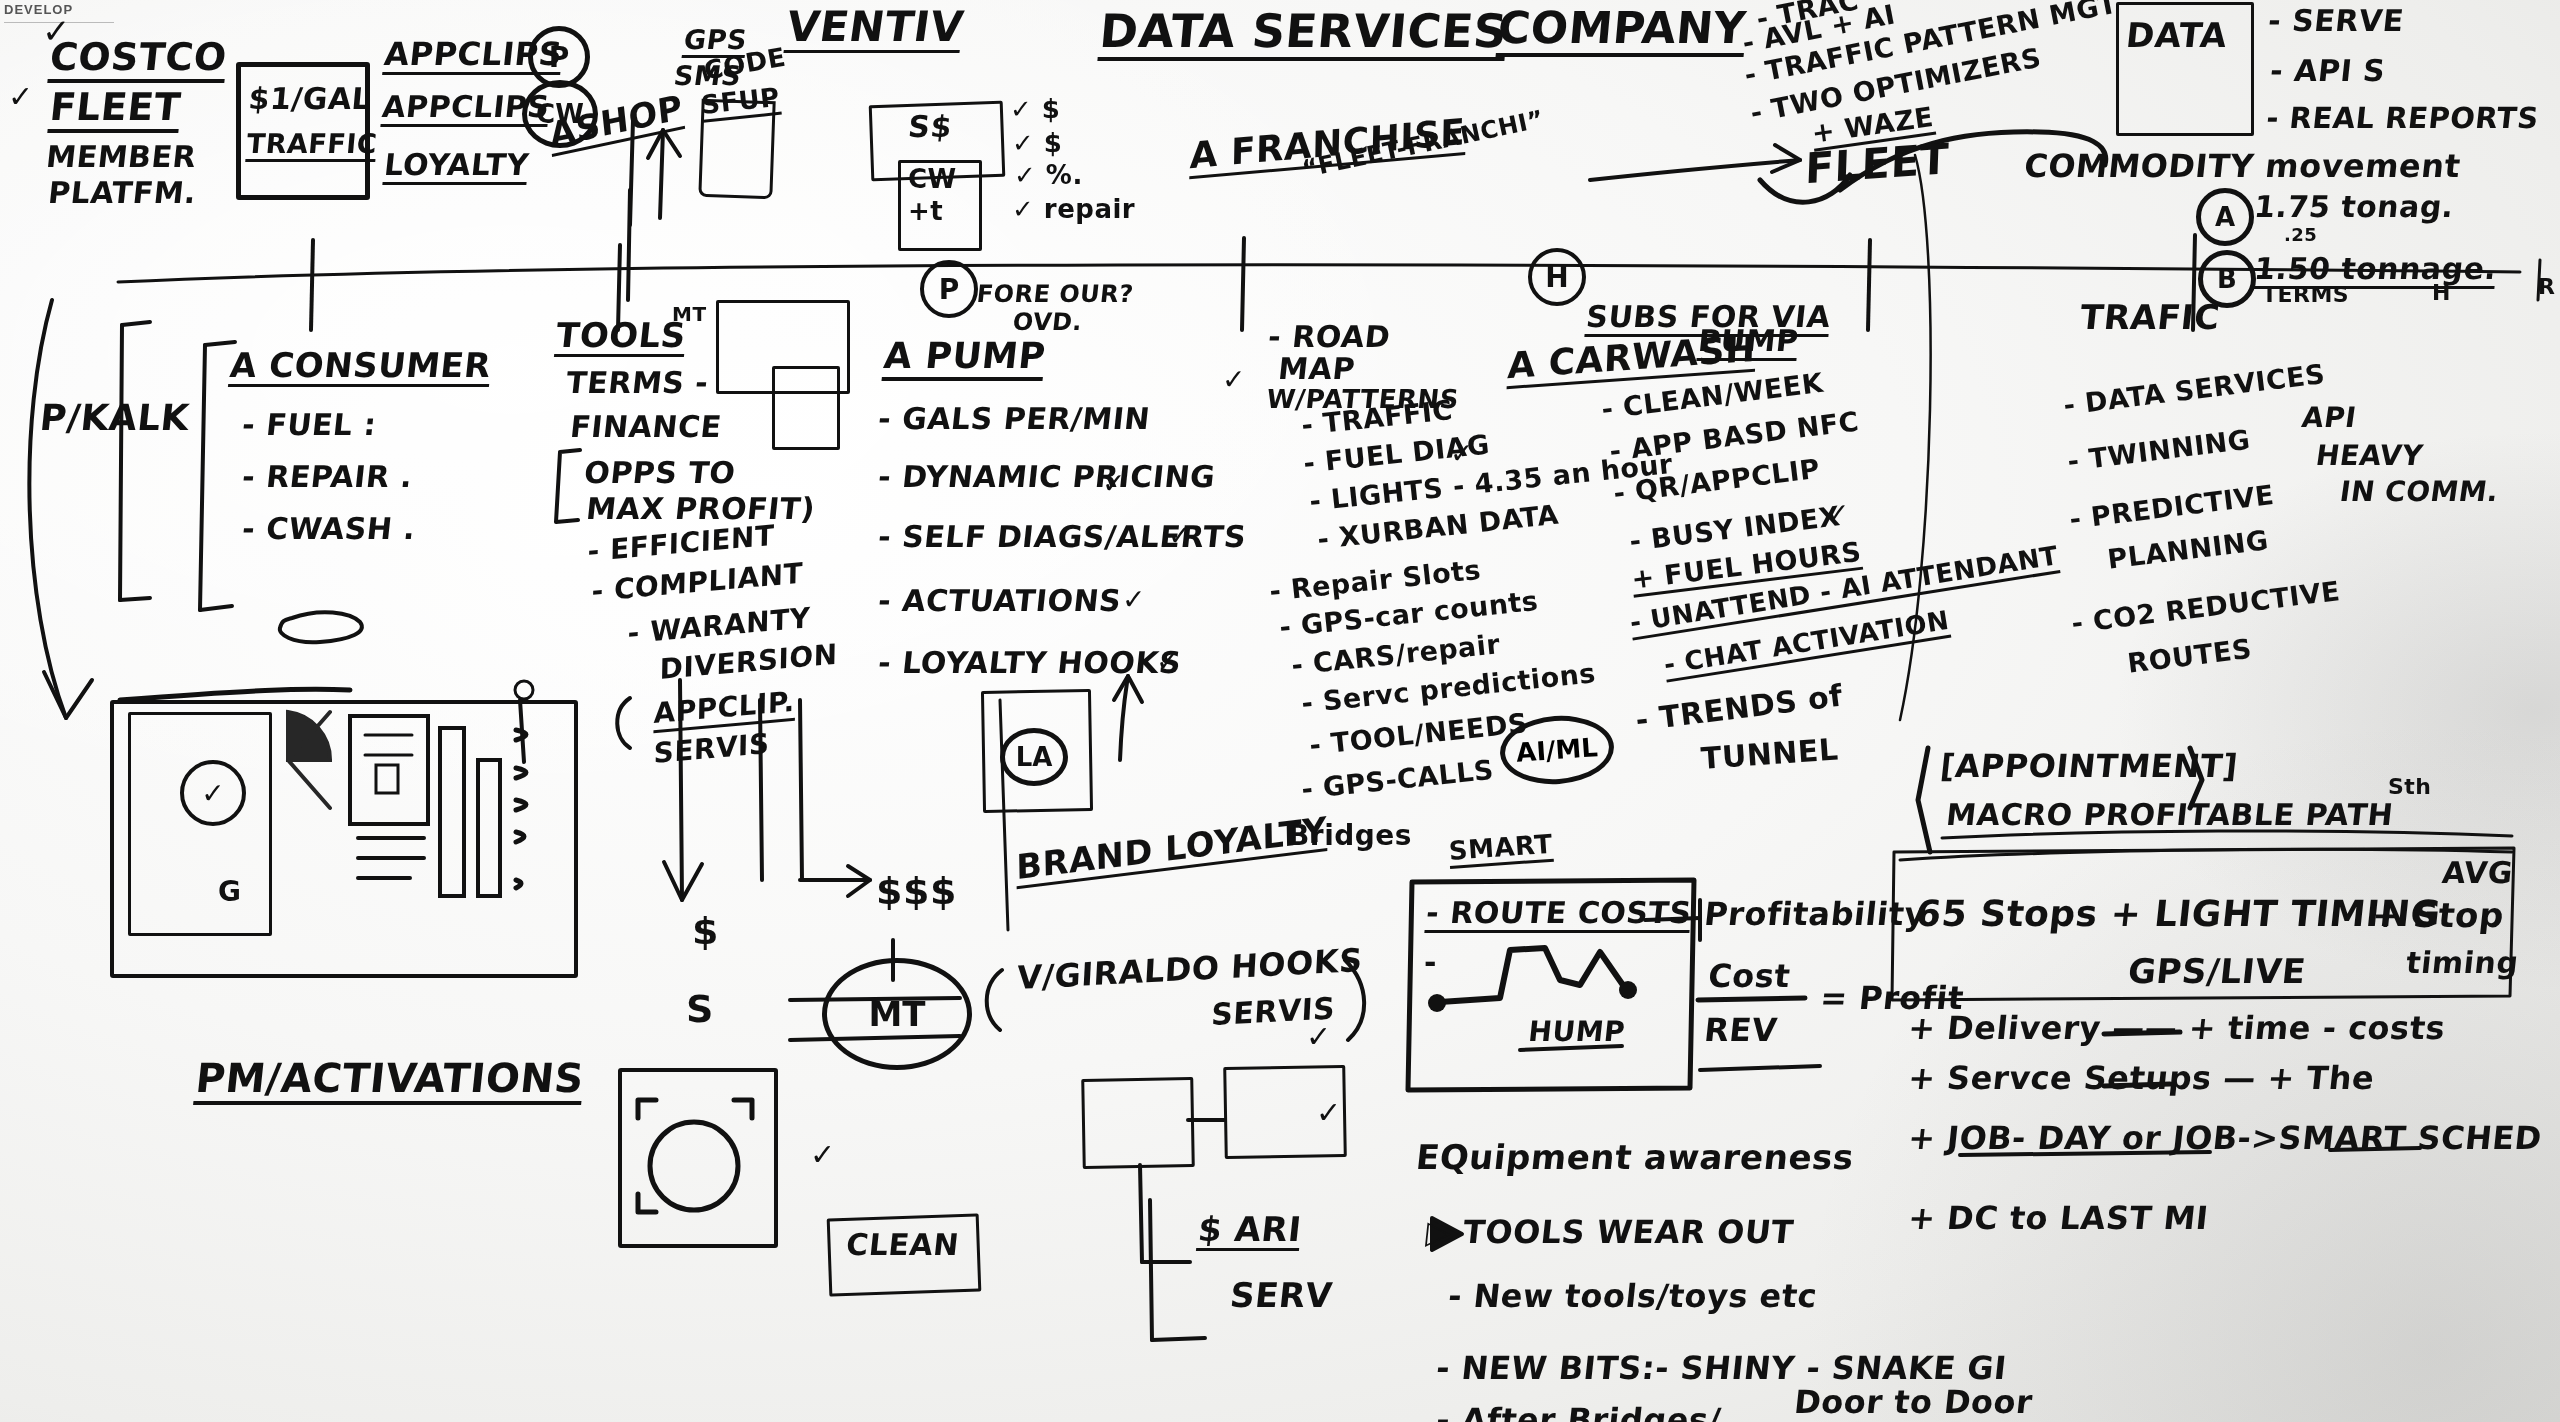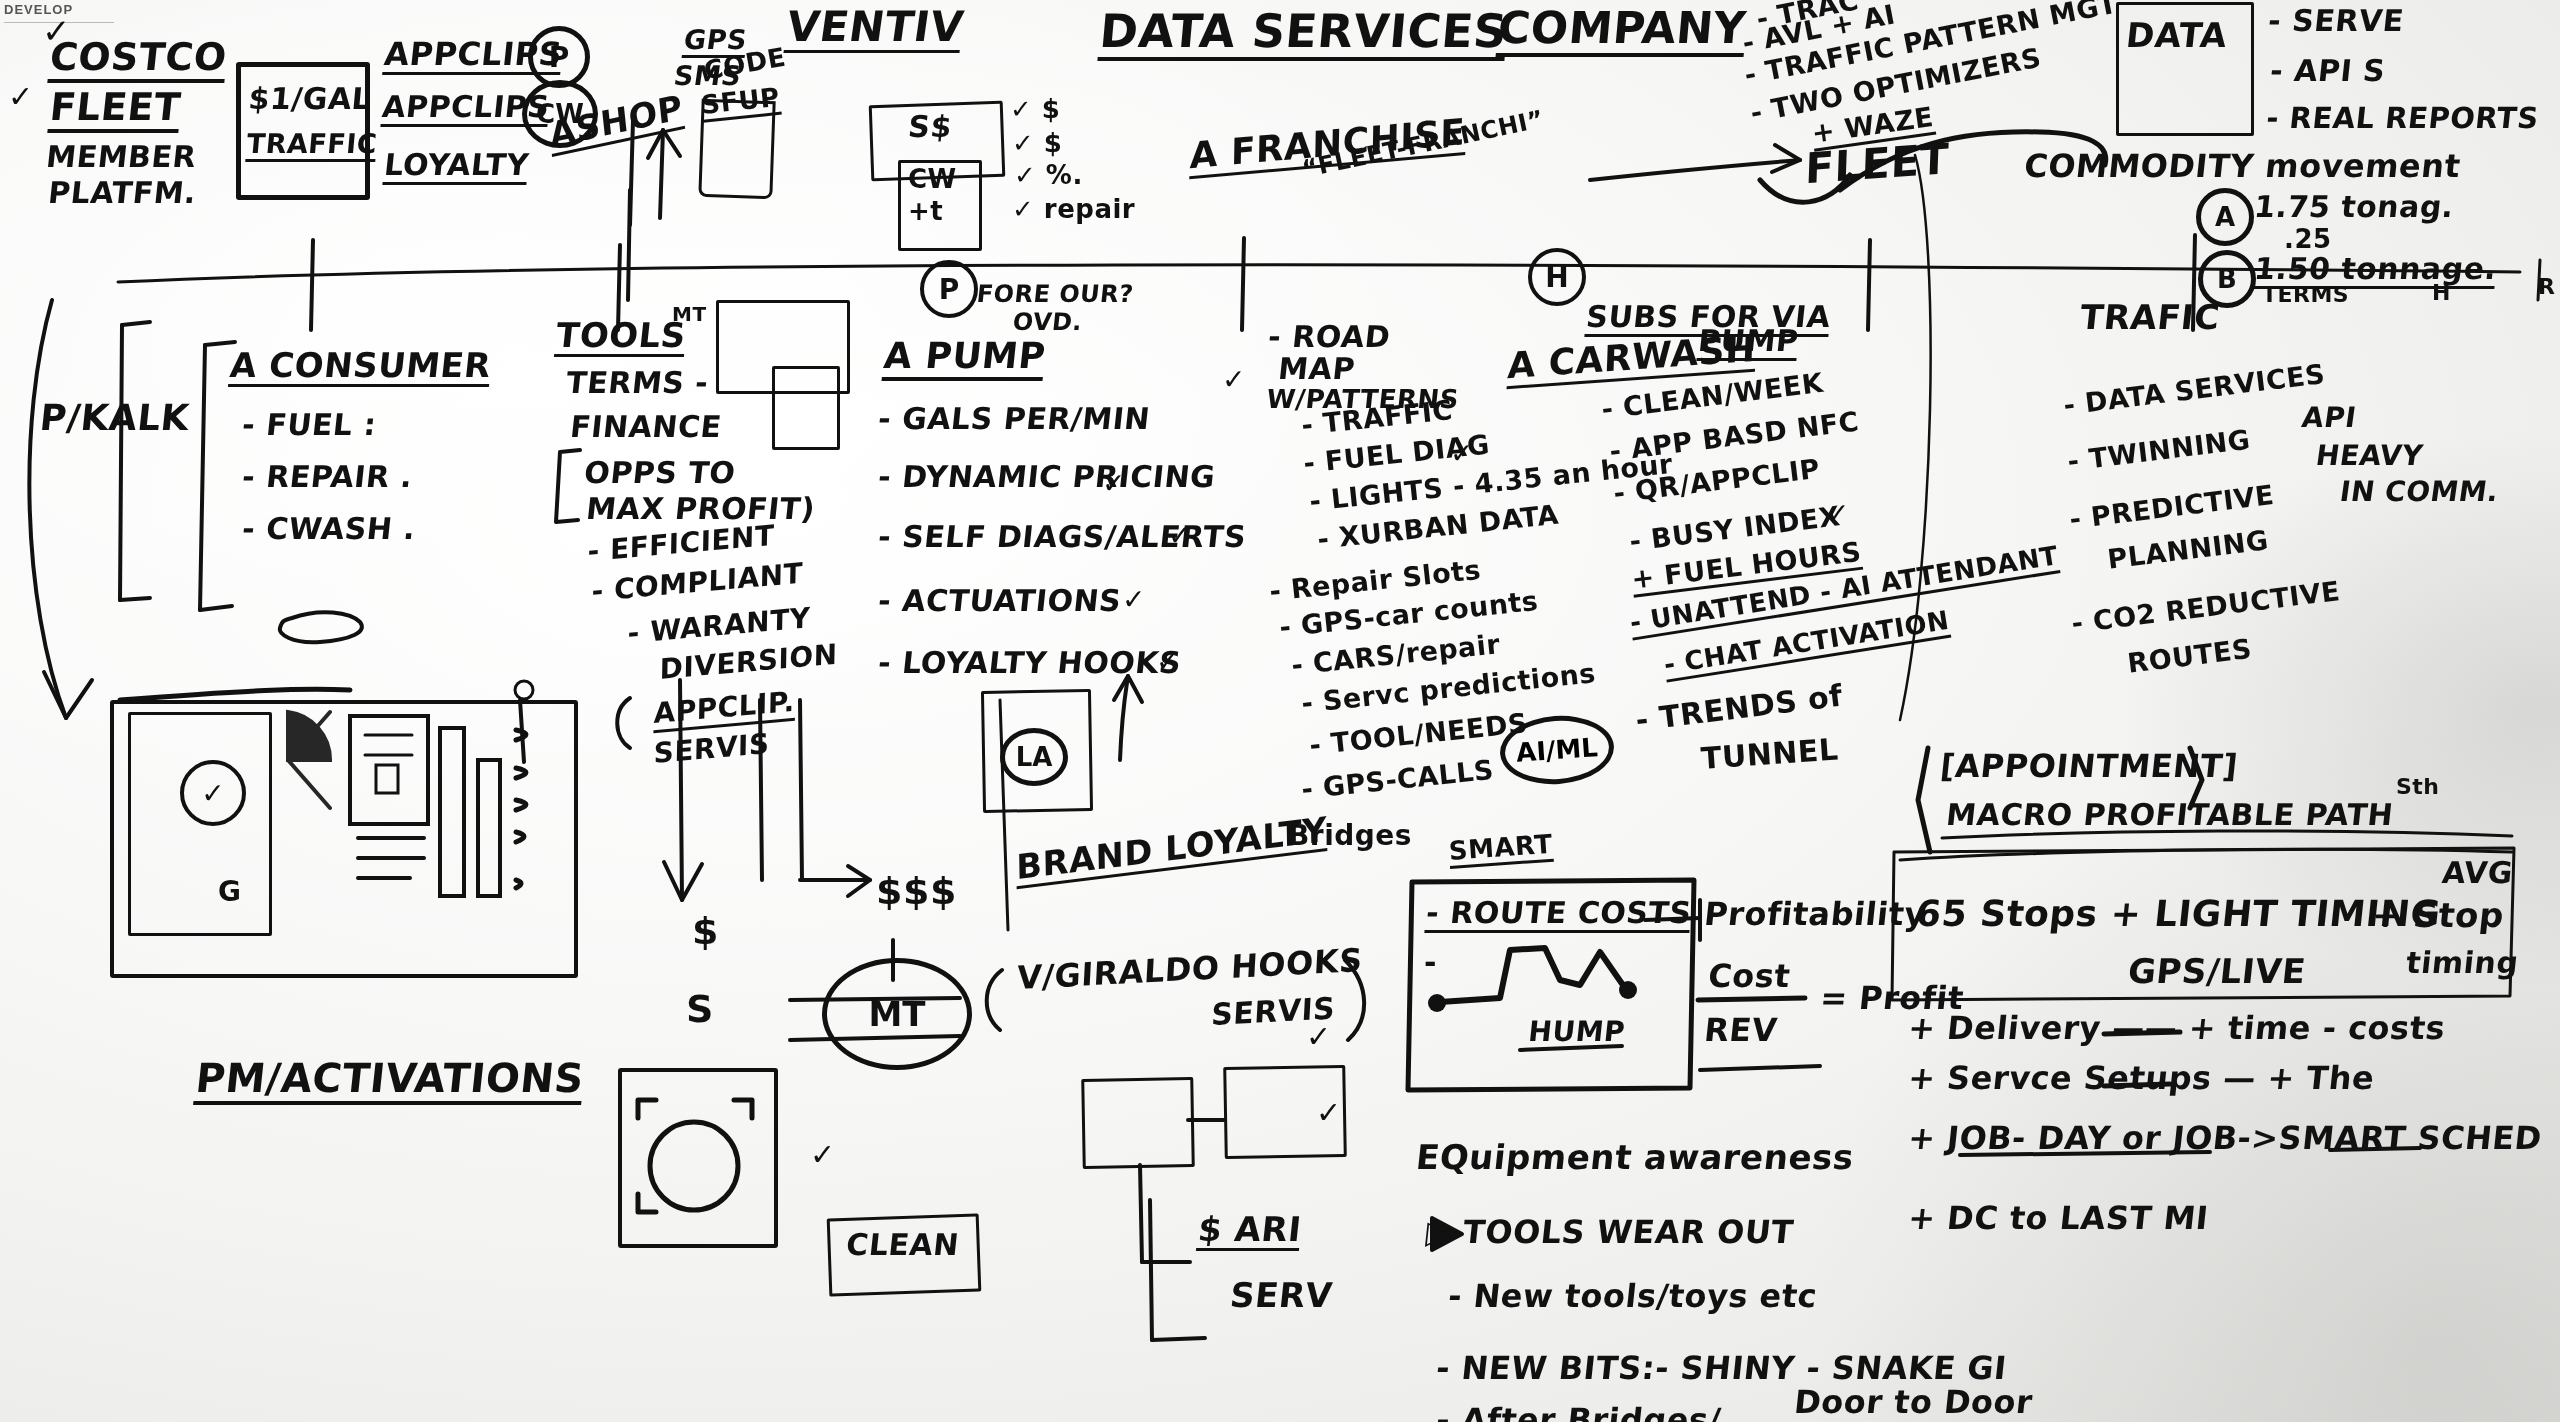--- a/index.html
+++ b/index.html
@@ -202,21 +202,21 @@
 <div class="ink hw" style="left:2128px;top:18px;font-size:34px;transform:skewX(-6deg);">DATA</div>
 <div class="ink hw" style="left:2270px;top:6px;font-size:30px;transform:skewX(-6deg);">- SERVE</div>
 <div class="ink hw" style="left:2272px;top:56px;font-size:30px;transform:skewX(-6deg);">- API S</div>
 <div class="ink hw" style="left:2268px;top:104px;font-size:29px;transform:skewX(-6deg);">- REAL REPORTS</div>
 
 <div class="ink hw" style="left:2026px;top:150px;font-size:32px;transform:skewX(-6deg);">COMMODITY movement</div>
 <div class="circ" style="left:2196px;top:188px;width:48px;height:48px;font-size:26px;">
   <span>A</span>
 </div>
 <div class="ink hw" style="left:2256px;top:192px;font-size:30px;transform:skewX(-6deg);">1.75 tonag.</div>
-<div class="ink hw" style="left:2284px;top:226px;font-size:26px;text-align:right;">.25</div>
+<div class="ink hw" style="left:2284px;top:226px;font-size:18px;text-align:right;">.25</div>
 <div class="circ" style="left:2198px;top:250px;width:48px;height:48px;font-size:26px;">
   <span>B</span>
 </div>
 <div class="ink hw u2" style="left:2256px;top:254px;font-size:30px;transform:skewX(-6deg);">1.50 tonnage.</div>
 <div class="ink hw" style="left:2432px;top:282px;font-size:22px;">H</div>
 <div class="ink hw" style="left:2538px;top:276px;font-size:22px;">R</div>
 
 <div class="circ" style="left:920px;top:260px;width:50px;height:50px;font-size:28px;border-width:4px;">
   <span>P</span>
 </div>
@@ -359,21 +359,21 @@
 <div class="ink hw u2" style="left:1428px;top:898px;font-size:30px;transform:skewX(-6deg);">- ROUTE COSTS</div>
 <div class="ink hw" style="left:1424px;top:948px;font-size:30px;">-</div>
 <div class="ink hw" style="left:1530px;top:1018px;font-size:28px;transform:skewX(-6deg);">HUMP</div>
 <div class="ink hw" style="left:1706px;top:898px;font-size:32px;transform:skewX(-6deg);">Profitability</div>
 <div class="ink hw" style="left:1710px;top:960px;font-size:32px;transform:skewX(-6deg);">Cost</div>
 <div class="ink hw" style="left:1706px;top:1014px;font-size:32px;transform:skewX(-6deg);">REV</div>
 <div class="ink hw" style="left:1822px;top:982px;font-size:32px;transform:skewX(-6deg);">= Profit</div>
 
 <div class="ink hw" style="left:1942px;top:750px;font-size:32px;transform:skewX(-6deg);">[APPOINTMENT]</div>
 <div class="ink hw" style="left:1948px;top:800px;font-size:30px;transform:skewX(-6deg);">MACRO PROFITABLE PATH</div>
-<div class="ink hw" style="left:2388px;top:776px;font-size:22px;margin-left:8px;">Sth</div>
+<div class="ink hw" style="left:2388px;top:776px;font-size:22px;">Sth</div>
 <div class="ink hw" style="left:1918px;top:896px;font-size:36px;transform:skewX(-6deg);">65 Stops + LIGHT TIMING</div>
 <div class="ink hw" style="left:2130px;top:954px;font-size:34px;transform:skewX(-6deg);">GPS/LIVE</div>
 <div class="ink hw" style="left:2374px;top:898px;font-size:34px;transform:skewX(-6deg);">+ Stop</div>
 <div class="ink hw" style="left:2444px;top:858px;font-size:30px;transform:skewX(-6deg);">AVG</div>
 <div class="ink hw" style="left:2408px;top:948px;font-size:30px;transform:skewX(-6deg);">timing</div>
 
 <div class="ink hw" style="left:1910px;top:1012px;font-size:32px;transform:skewX(-6deg);">+ Delivery —— + time - costs</div>
 <div class="ink hw" style="left:1910px;top:1062px;font-size:32px;transform:skewX(-6deg);">+ Servce Setups — + The</div>
 <div class="ink hw" style="left:1910px;top:1122px;font-size:32px;transform:skewX(-6deg);">+ JOB- DAY or JOB-&gt;SMART SCHED</div>
 <div class="ink hw" style="left:1910px;top:1202px;font-size:32px;transform:skewX(-6deg);">+ DC to LAST MI</div>

